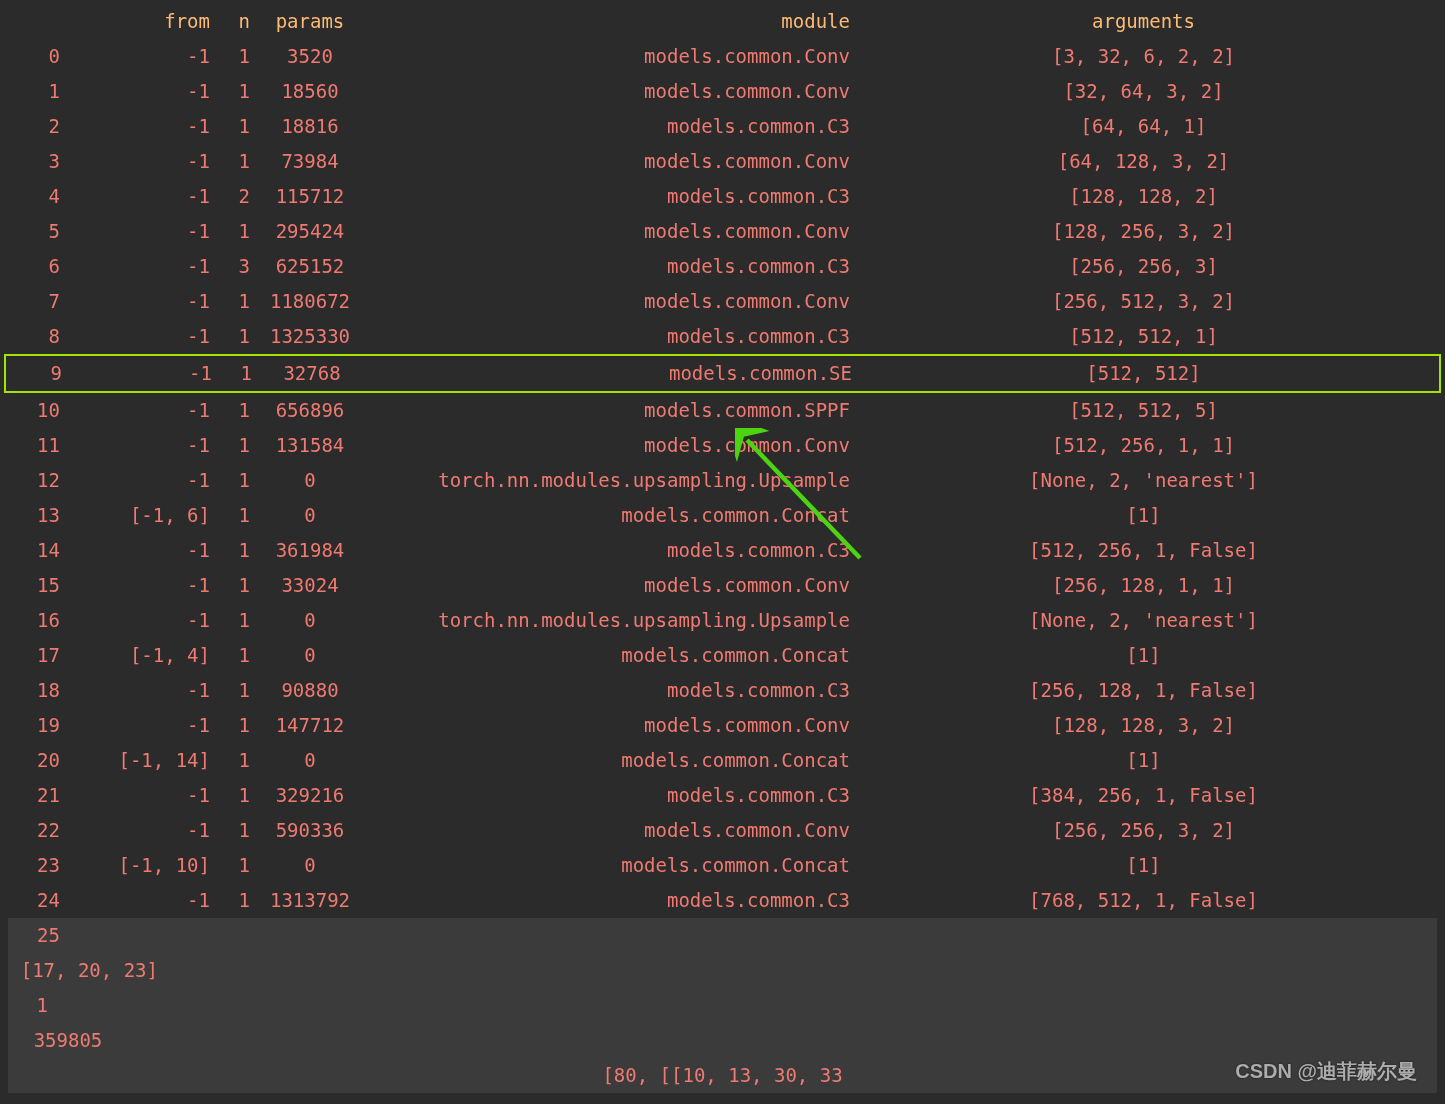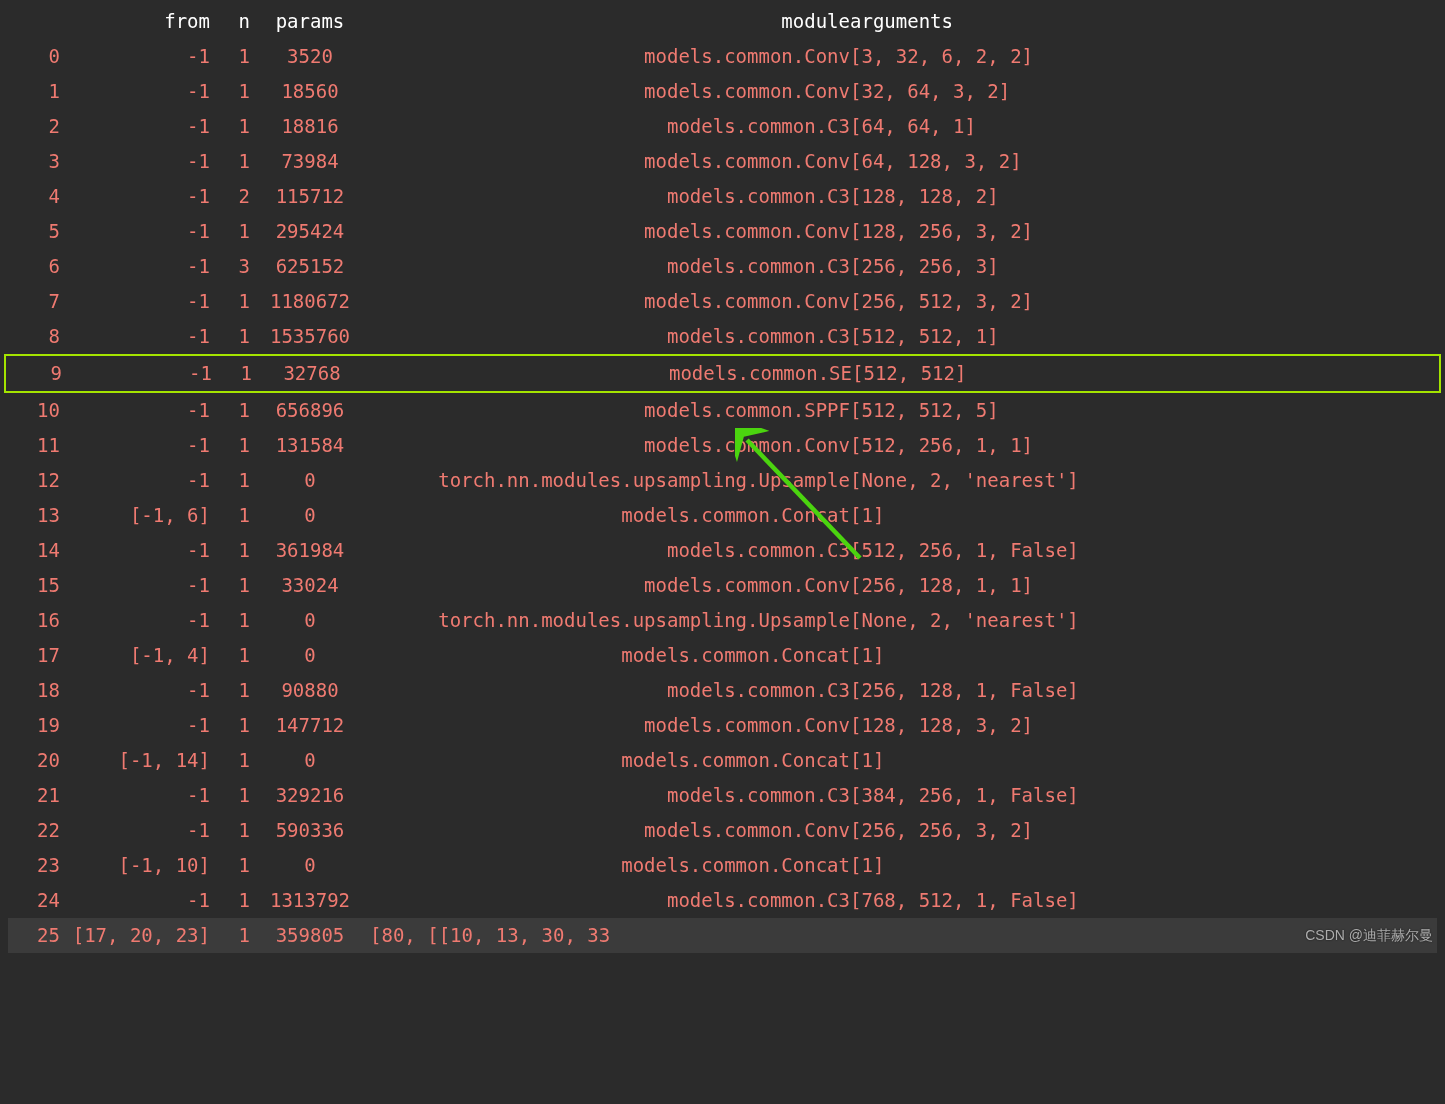--- a/index.html
+++ b/index.html
@@ -16,69 +16,71 @@
     .row {
       display: flex;
       line-height: 35px;
       white-space: pre;
     }
     .col-idx { width: 52px; text-align: right; padding-right: 0; }
     .col-from { width: 150px; text-align: right; }
     .col-n { width: 40px; text-align: right; }
     .col-params { width: 120px; text-align: center; }
     .col-module { width: 480px; text-align: right; padding-left: 18px; }
-    .col-args { flex: 1; text-align: left; }
+    .col-args { flex: 1; text-align: center; }
 
-    .header { color: #ffffff; }
+    .header { color: #fdba74; }
     .header .col-idx { visibility: hidden; }
 
     .highlight {
       border: 2.5px solid #a4e400;
       border-radius: 0px;
       margin-left: -4px;
       margin-right: -4px;
       padding-left: 4px;
       padding-right: 4px;
     }
 
     .selected {
       background: #3b3b3b;
+      flex-direction: column;
     }
 
     .arrow {
       position: absolute;
       pointer-events: none;
       z-index: 5;
     }
 
     .watermark {
       position: absolute;
-      right: 12px;
+      right: 28px;
       bottom: 12px;
       color: #dcdcdc;
-      font-size: 14px;
+      font-size: 20px;
       font-family: -apple-system, sans-serif;
       opacity: 0.7;
       text-shadow: 0 0 2px #000;
+      font-weight: bold;
     }
   </style>
 </head>
 <body>
 
 <div id="container">
     <div class="row header"><span class="col-idx"></span><span class="col-from">from</span><span class="col-n">n</span><span class="col-params">params</span><span class="col-module">module</span><span class="col-args">arguments</span></div>
     <div class="row"><span class="col-idx">0</span><span class="col-from">-1</span><span class="col-n">1</span><span class="col-params">3520</span><span class="col-module">models.common.Conv</span><span class="col-args">[3, 32, 6, 2, 2]</span></div>
     <div class="row"><span class="col-idx">1</span><span class="col-from">-1</span><span class="col-n">1</span><span class="col-params">18560</span><span class="col-module">models.common.Conv</span><span class="col-args">[32, 64, 3, 2]</span></div>
     <div class="row"><span class="col-idx">2</span><span class="col-from">-1</span><span class="col-n">1</span><span class="col-params">18816</span><span class="col-module">models.common.C3</span><span class="col-args">[64, 64, 1]</span></div>
     <div class="row"><span class="col-idx">3</span><span class="col-from">-1</span><span class="col-n">1</span><span class="col-params">73984</span><span class="col-module">models.common.Conv</span><span class="col-args">[64, 128, 3, 2]</span></div>
     <div class="row"><span class="col-idx">4</span><span class="col-from">-1</span><span class="col-n">2</span><span class="col-params">115712</span><span class="col-module">models.common.C3</span><span class="col-args">[128, 128, 2]</span></div>
     <div class="row"><span class="col-idx">5</span><span class="col-from">-1</span><span class="col-n">1</span><span class="col-params">295424</span><span class="col-module">models.common.Conv</span><span class="col-args">[128, 256, 3, 2]</span></div>
     <div class="row"><span class="col-idx">6</span><span class="col-from">-1</span><span class="col-n">3</span><span class="col-params">625152</span><span class="col-module">models.common.C3</span><span class="col-args">[256, 256, 3]</span></div>
     <div class="row"><span class="col-idx">7</span><span class="col-from">-1</span><span class="col-n">1</span><span class="col-params">1180672</span><span class="col-module">models.common.Conv</span><span class="col-args">[256, 512, 3, 2]</span></div>
-    <div class="row"><span class="col-idx">8</span><span class="col-from">-1</span><span class="col-n">1</span><span class="col-params">1535760</span><span class="col-module">models.common.C3</span><span class="col-args">[512, 512, 1]</span></div>
+    <div class="row"><span class="col-idx">8</span><span class="col-from">-1</span><span class="col-n">1</span><span class="col-params">1325330</span><span class="col-module">models.common.C3</span><span class="col-args">[512, 512, 1]</span></div>
     <div class="row highlight"><span class="col-idx">9</span><span class="col-from">-1</span><span class="col-n">1</span><span class="col-params">32768</span><span class="col-module">models.common.SE</span><span class="col-args">[512, 512]</span></div>
     <div class="row"><span class="col-idx">10</span><span class="col-from">-1</span><span class="col-n">1</span><span class="col-params">656896</span><span class="col-module">models.common.SPPF</span><span class="col-args">[512, 512, 5]</span></div>
     <div class="row"><span class="col-idx">11</span><span class="col-from">-1</span><span class="col-n">1</span><span class="col-params">131584</span><span class="col-module">models.common.Conv</span><span class="col-args">[512, 256, 1, 1]</span></div>
     <div class="row"><span class="col-idx">12</span><span class="col-from">-1</span><span class="col-n">1</span><span class="col-params">0</span><span class="col-module">torch.nn.modules.upsampling.Upsample</span><span class="col-args">[None, 2, 'nearest']</span></div>
     <div class="row"><span class="col-idx">13</span><span class="col-from">[-1, 6]</span><span class="col-n">1</span><span class="col-params">0</span><span class="col-module">models.common.Concat</span><span class="col-args">[1]</span></div>
     <div class="row"><span class="col-idx">14</span><span class="col-from">-1</span><span class="col-n">1</span><span class="col-params">361984</span><span class="col-module">models.common.C3</span><span class="col-args">[512, 256, 1, False]</span></div>
     <div class="row"><span class="col-idx">15</span><span class="col-from">-1</span><span class="col-n">1</span><span class="col-params">33024</span><span class="col-module">models.common.Conv</span><span class="col-args">[256, 128, 1, 1]</span></div>
     <div class="row"><span class="col-idx">16</span><span class="col-from">-1</span><span class="col-n">1</span><span class="col-params">0</span><span class="col-module">torch.nn.modules.upsampling.Upsample</span><span class="col-args">[None, 2, 'nearest']</span></div>
     <div class="row"><span class="col-idx">17</span><span class="col-from">[-1, 4]</span><span class="col-n">1</span><span class="col-params">0</span><span class="col-module">models.common.Concat</span><span class="col-args">[1]</span></div>
     <div class="row"><span class="col-idx">18</span><span class="col-from">-1</span><span class="col-n">1</span><span class="col-params">90880</span><span class="col-module">models.common.C3</span><span class="col-args">[256, 128, 1, False]</span></div>

